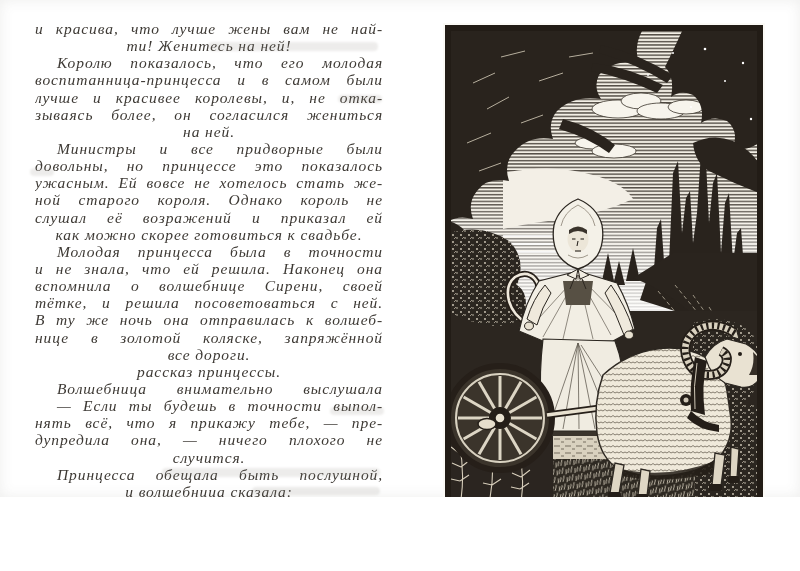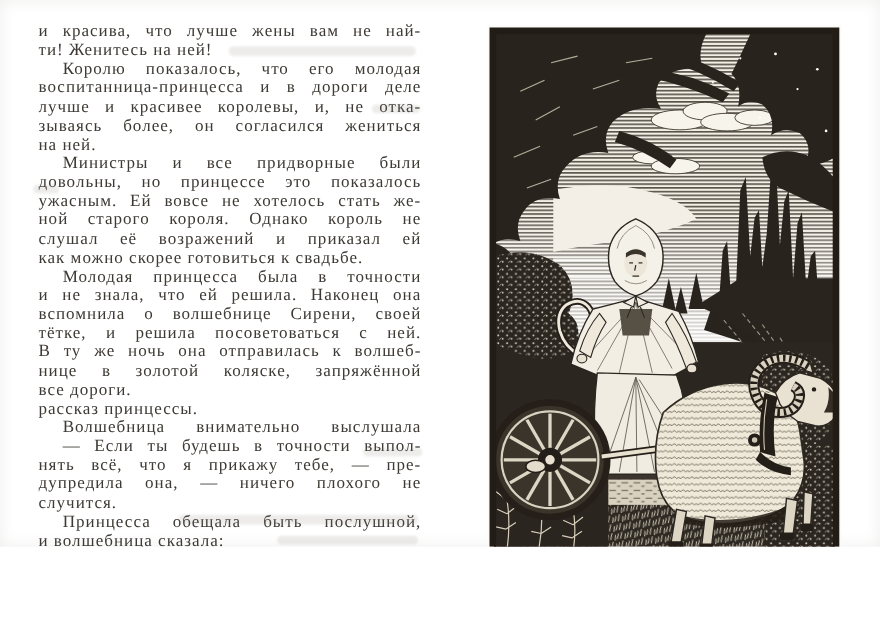--- a/index.html
+++ b/index.html
@@ -1,37 +1,37 @@
 <!DOCTYPE html>
 <html><head>
 <meta charset="utf-8">
 <style>
   html,body{margin:0;padding:0;background:#ffffff;}
   .stage{position:relative;width:800px;height:497px;background:#ffffff;overflow:hidden;
-         font-family:"Liberation Serif", serif;box-shadow:inset 0 0 14px rgba(90,85,75,.10);}
+         font-family:"Liberation Serif", serif;box-shadow:inset 0 0 14px rgba(90,85,75,.10);font-style:italic;}
   .textcol{position:absolute;left:35px;top:20px;width:348px;color:#3d3934;
            font-size:15.5px;line-height:17.15px;letter-spacing:.9px;}
-  .line{height:17.15px;overflow:hidden;white-space:nowrap;text-align:left;}
+  .line{height:17.15px;overflow:hidden;white-space:nowrap;text-align:center;}
   .line.j{white-space:normal;text-align:justify;text-align-last:justify;}
   .line.ind{text-indent:22px;}
   .folio{margin-top:7px;text-align:center;transform:translateX(-14px);letter-spacing:1.2px;color:#4d7c0f;}
   .smudge{position:absolute;background:#8d8880;opacity:.15;border-radius:4px;filter:blur(1.2px);}
   .illus{position:absolute;left:443px;top:23px;width:322px;height:491px;}
   .illus svg{display:block;width:322px;height:491px;}
 </style>
 </head>
 <body>
 
 <div class="stage">
 
   <div class="textcol">
       <div class="line j">и красива, что лучше жены вам не най-</div>
       <div class="line">ти! Женитесь на ней!</div>
       <div class="line j ind">Королю показалось, что его молодая</div>
-      <div class="line j">воспитанница-принцесса и в дороги деле</div>
+      <div class="line j">воспитанница-принцесса и в самом были</div>
       <div class="line j">лучше и красивее королевы, и, не отка-</div>
       <div class="line j">зываясь более, он согласился жениться</div>
       <div class="line">на ней.</div>
       <div class="line j ind">Министры и все придворные были</div>
       <div class="line j">довольны, но принцессе это показалось</div>
       <div class="line j">ужасным. Ей вовсе не хотелось стать же-</div>
       <div class="line j">ной старого короля. Однако король не</div>
       <div class="line j">слушал её возражений и приказал ей</div>
       <div class="line">как можно скорее готовиться к свадьбе.</div>
       <div class="line j ind">Молодая принцесса была в точности</div>

